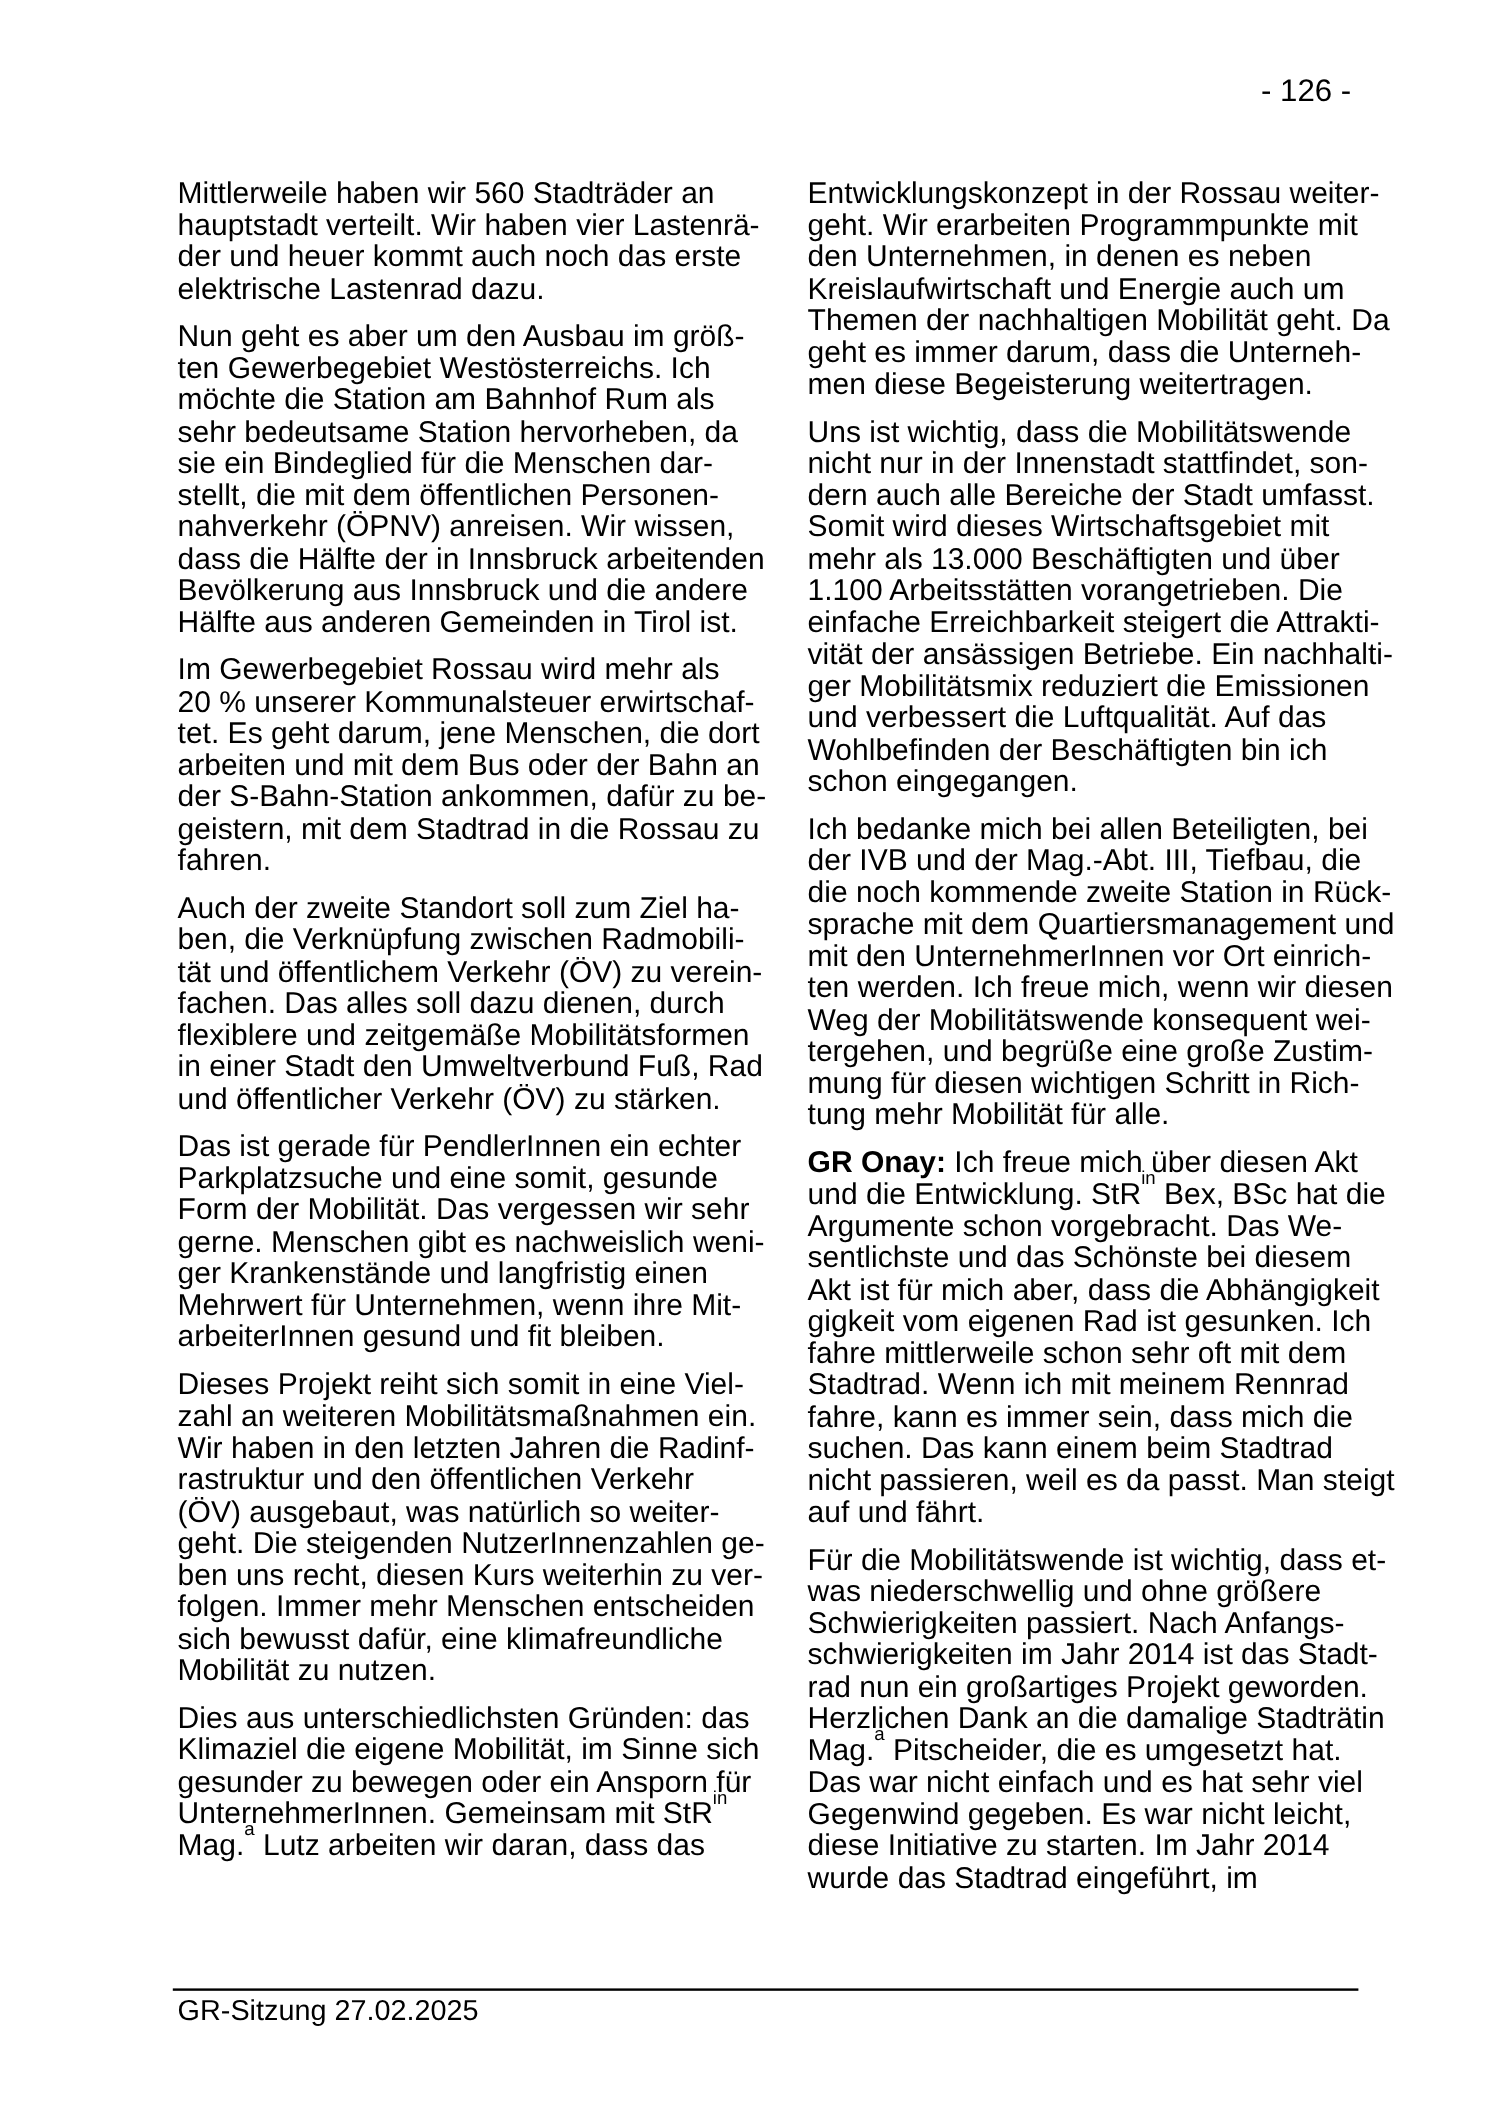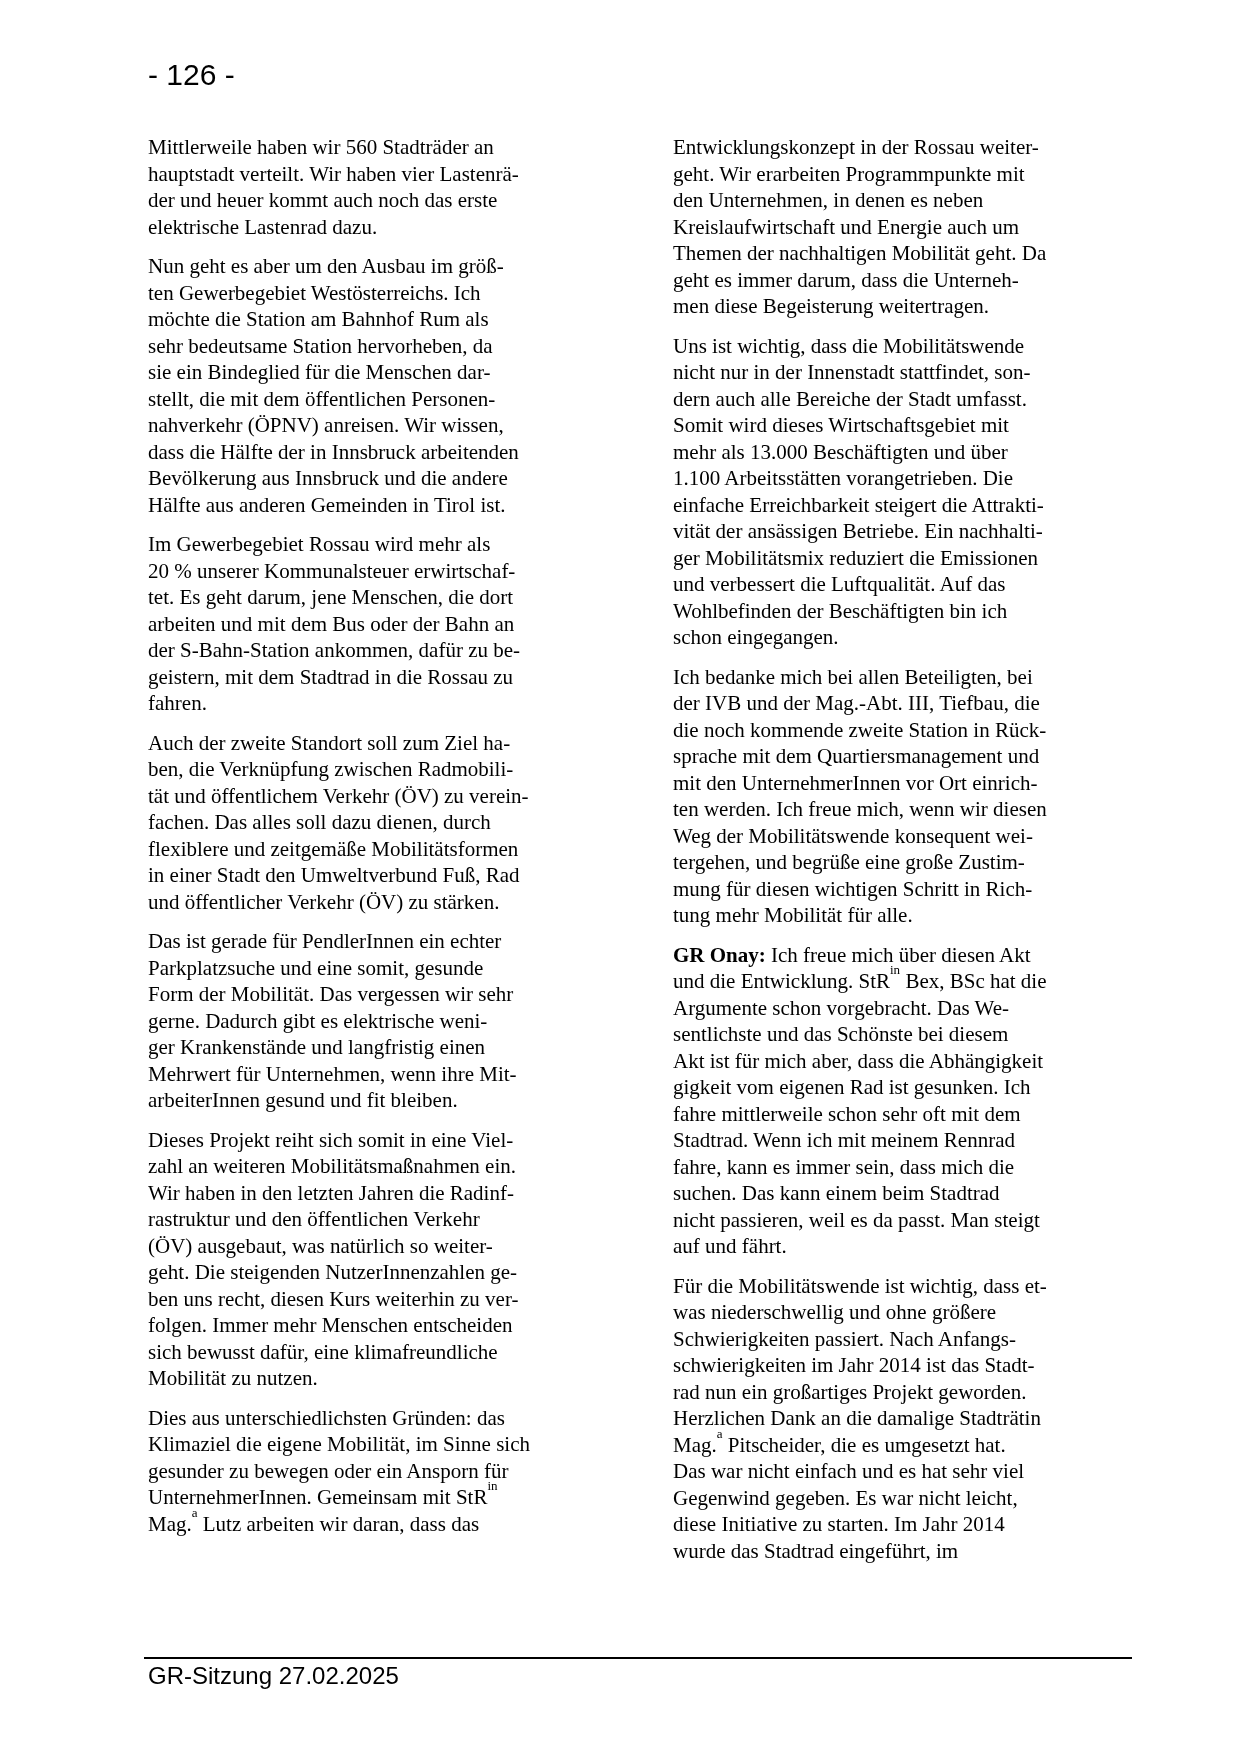--- a/index.html
+++ b/index.html
@@ -10,30 +10,29 @@
     background: #ffffff;
     color: #000000;
     font-family: "Liberation Sans", sans-serif;
     overflow: hidden;
   }
   .page-number {
     position: absolute;
     top: 62px;
     left: 148px;
     width: 978px;
-    text-align: left;
-    font-size: 30px;
+    text-align: right;
+    font-size: 26px;
     line-height: 26.5px;
   }
   .col {
     position: absolute;
-    top: 134px;
-    font-size: 21px;
+    top: 148px;
+    font-size: 25px;
     line-height: 26.5px;
-    font-family: Liberation Serif, serif;
   }
   .col-left  { left: 148px; width: 505px; }
   .col-right { left: 673px; width: 470px; }
   .para { margin: 0 0 13px 0; }
   .line { white-space: nowrap; }
   .line b { font-weight: bold; }
   .line sup {
     font-size: 62%;
     line-height: 0;
     position: relative;
@@ -94,21 +93,21 @@
         <div class="line">tät und öffentlichem Verkehr (ÖV) zu verein-</div>
         <div class="line">fachen. Das alles soll dazu dienen, durch</div>
         <div class="line">flexiblere und zeitgemäße Mobilitätsformen</div>
         <div class="line">in einer Stadt den Umweltverbund Fuß, Rad</div>
         <div class="line">und öffentlicher Verkehr (ÖV) zu stärken.</div>
       </div>
       <div class="para">
         <div class="line">Das ist gerade für PendlerInnen ein echter</div>
         <div class="line">Parkplatzsuche und eine somit, gesunde</div>
         <div class="line">Form der Mobilität. Das vergessen wir sehr</div>
-        <div class="line">gerne. Dadurch gibt es elektrische weni-</div>
+        <div class="line">gerne. Menschen gibt es nachweislich weni-</div>
         <div class="line">ger Krankenstände und langfristig einen</div>
         <div class="line">Mehrwert für Unternehmen, wenn ihre Mit-</div>
         <div class="line">arbeiterInnen gesund und fit bleiben.</div>
       </div>
       <div class="para">
         <div class="line">Dieses Projekt reiht sich somit in eine Viel-</div>
         <div class="line">zahl an weiteren Mobilitätsmaßnahmen ein.</div>
         <div class="line">Wir haben in den letzten Jahren die Radinf-</div>
         <div class="line">rastruktur und den öffentlichen Verkehr</div>
         <div class="line">(ÖV) ausgebaut, was natürlich so weiter-</div>

